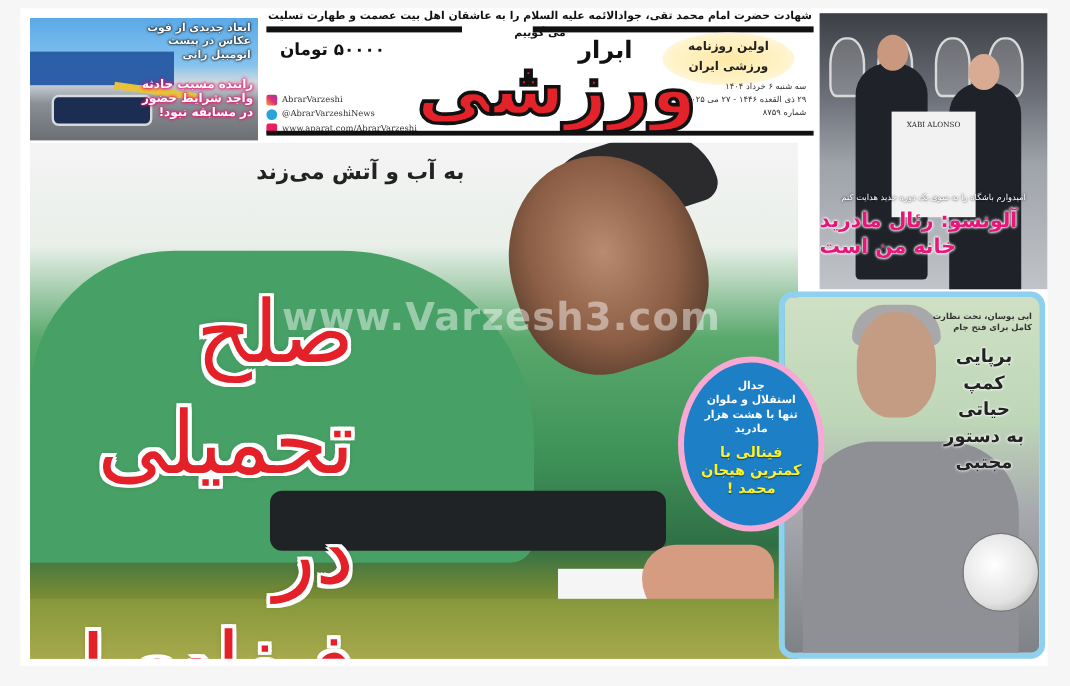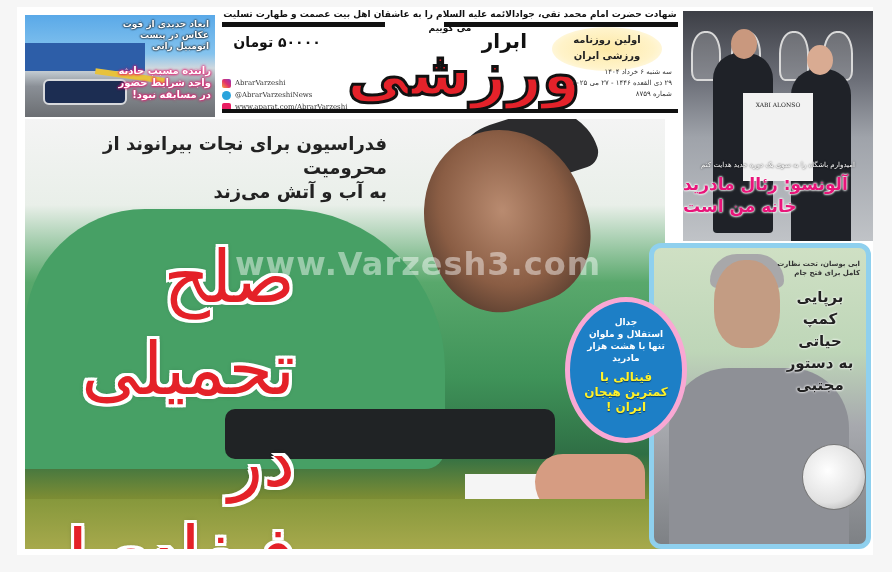--- a/index.html
+++ b/index.html
@@ -176,21 +176,20 @@
   <div class="main-photo">
     <div class="jersey"></div>
     <div class="hair"></div>
     <div class="face"></div>
     <div class="sleeve"></div>
     <div class="tape"></div>
     <div class="hands"></div>
     <div class="grass"></div>
 
     <div class="subhead">
-      <div>فدراسیون برای نجات بیرانوند از محرومیت</div>
       <div>به آب و آتش می‌زند</div>
     </div>
 
     <div class="watermark">www.Varzesh3.com</div>
 
     <div class="headline">
       <span class="hl-line">صلح</span>
       <span class="hl-line">تحمیلی</span>
       <span class="hl-line">در فیفادی!</span>
     </div>
@@ -211,17 +210,17 @@
   </div>
 
   <div class="blue-circle">
     <div class="bc-small">جدال</div>
     <div class="bc-small">استقلال و ملوان</div>
     <div class="bc-small">تنها با هشت هزار</div>
     <div class="bc-small">مادرید</div>
     <div class="bc-big">
       <div>فینالی با</div>
       <div>کمترین هیجان</div>
-      <div>ایران !</div>
+      <div>محمد !</div>
     </div>
   </div>
 
 </div>
 
 </body></html>

